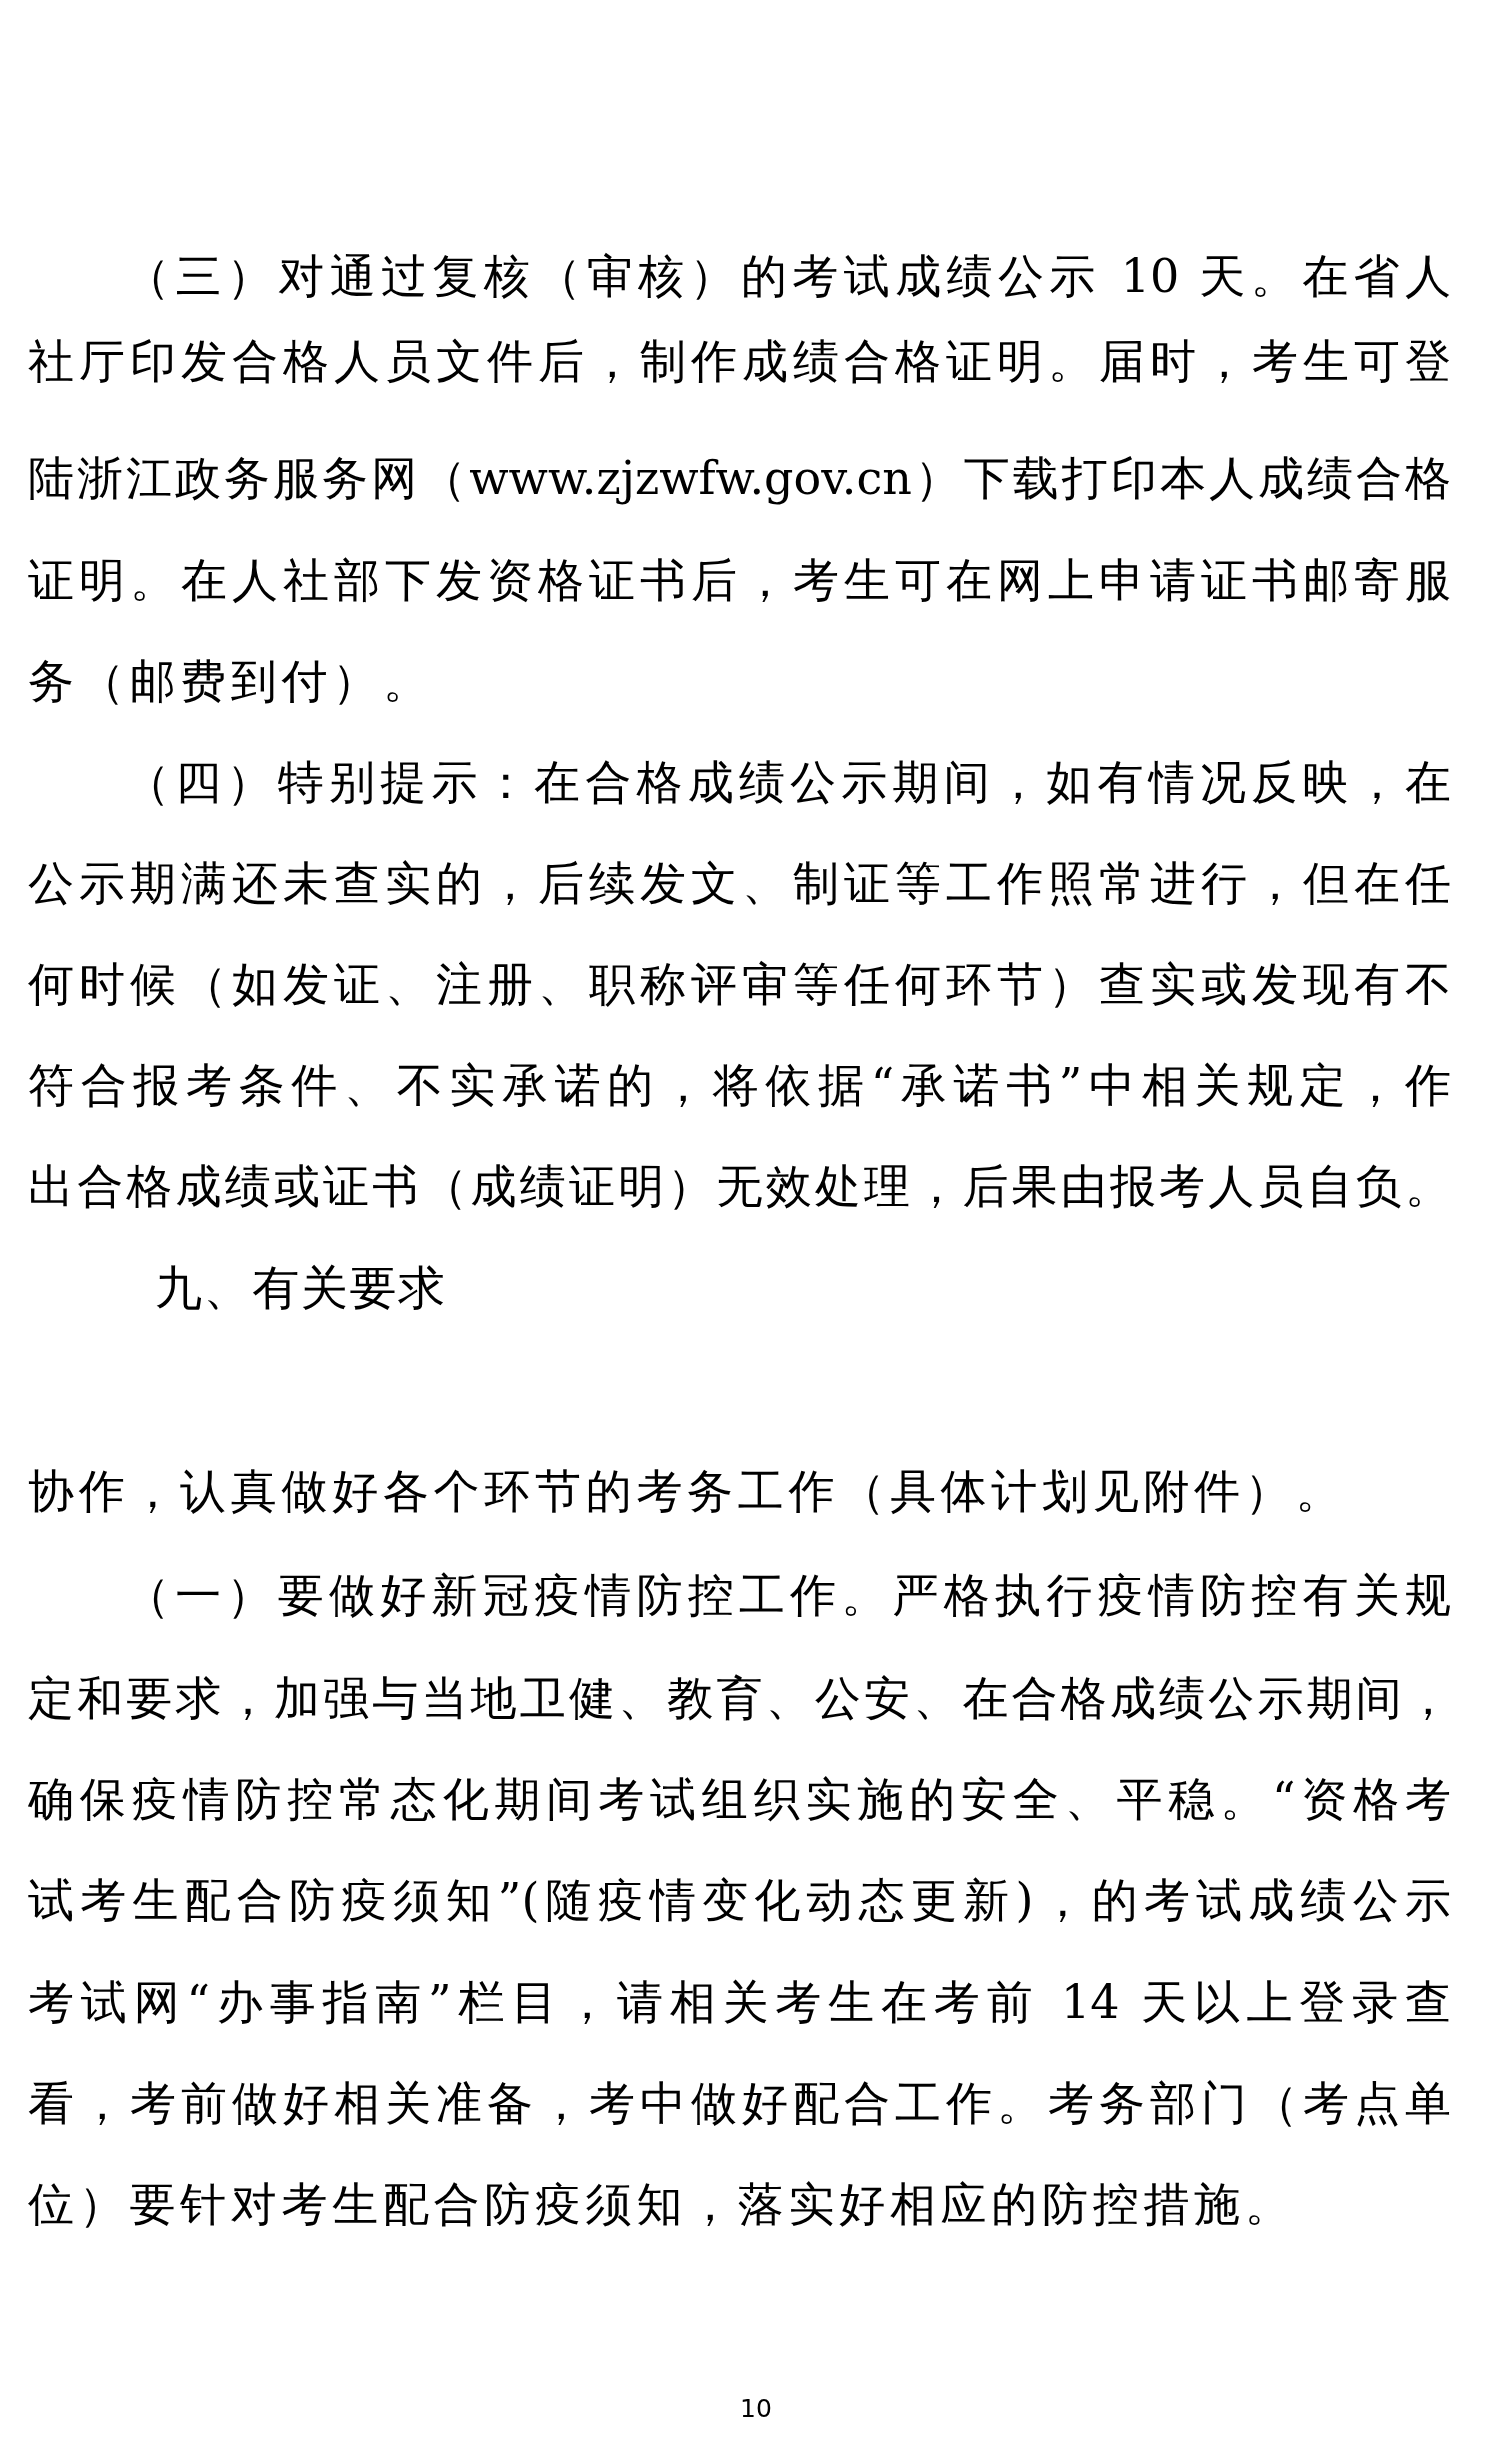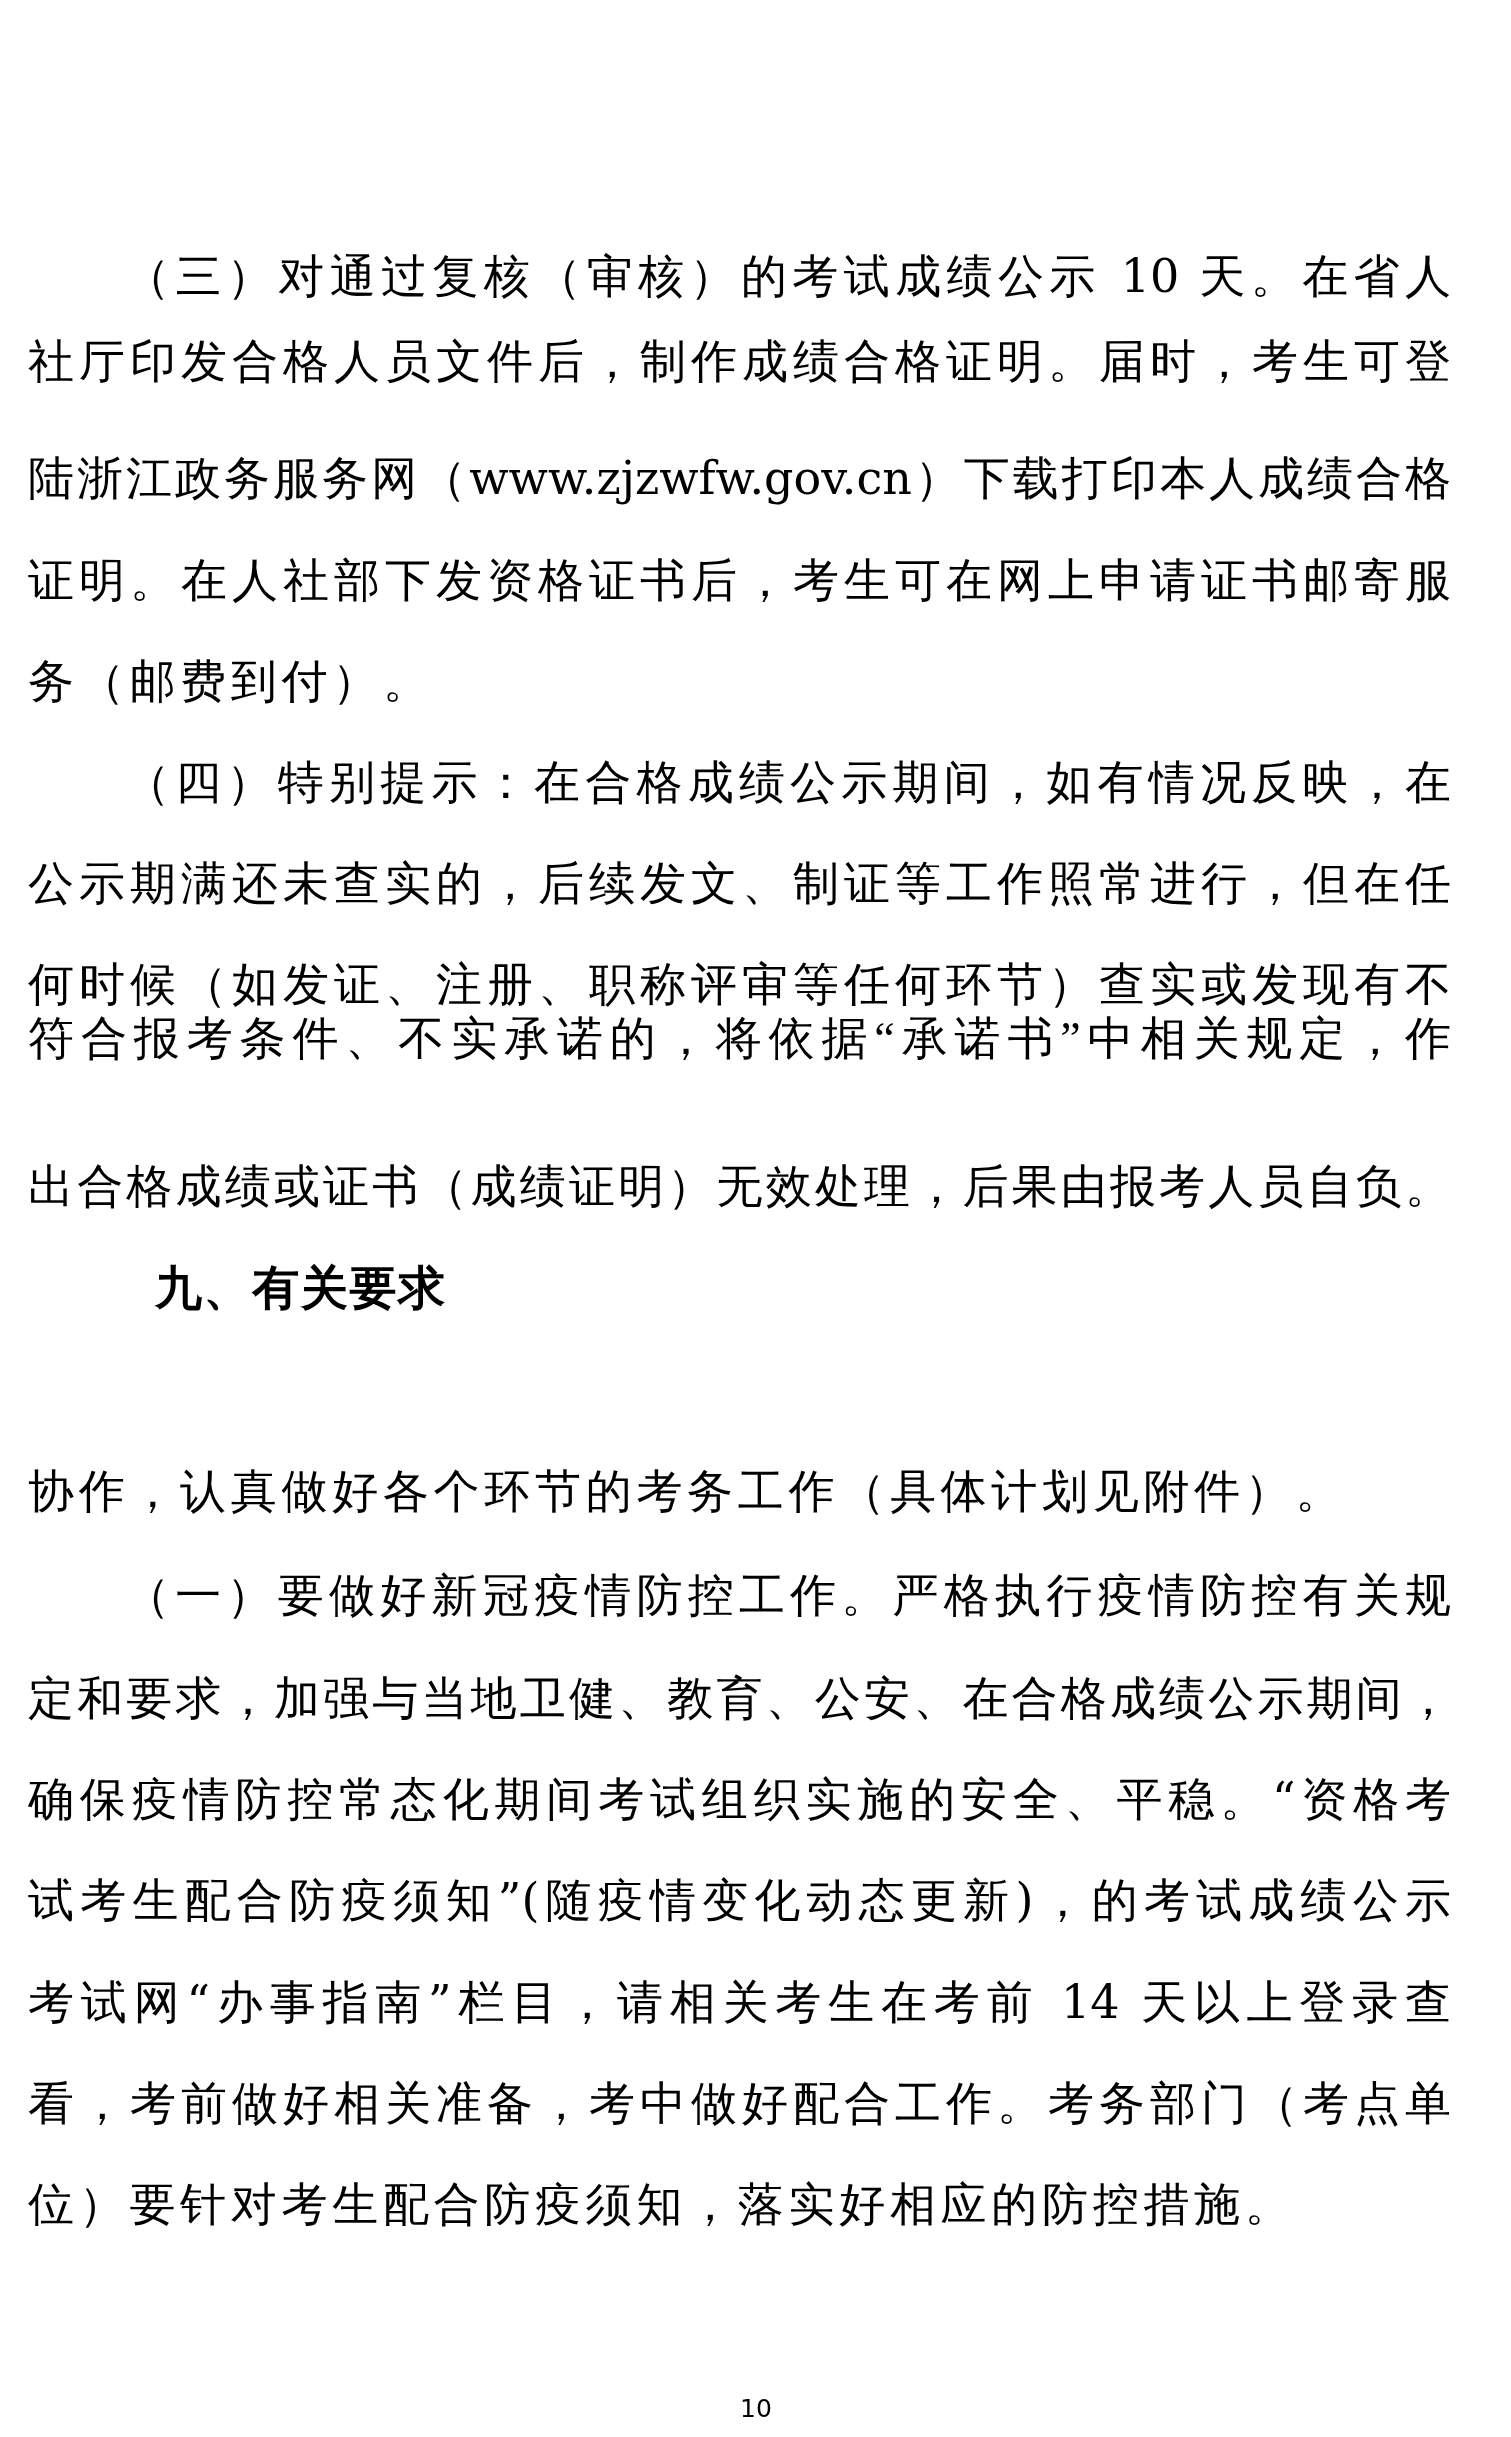--- a/index.html
+++ b/index.html
@@ -44,21 +44,21 @@
       text-align: left;
       text-align-last: left;
       letter-spacing: 4.7px;
     }
     .heading {
       position: absolute;
       left: 155px;
       height: 62px;
       line-height: 62px;
       font-size: 47px;
-      font-weight: bold;
+      font-weight: normal;
       font-family: "DejaVu Sans", "Liberation Sans", sans-serif;
       white-space: nowrap;
       letter-spacing: 1.6px;
     }
     .page-number {
       position: absolute;
       left: 0;
       width: 1512px;
       top: 2389px;
       height: 39px;
@@ -75,21 +75,21 @@
 
   <div class="line indent" style="top:245px;">（三）对通过复核（审核）的考试成绩公示 10 天。在省人</div>
   <div class="line" style="top:330px;">社厅印发合格人员文件后，制作成绩合格证明。届时，考生可登</div>
   <div class="line" style="top:447px;">陆浙江政务服务网（www.zjzwfw.gov.cn）下载打印本人成绩合格</div>
   <div class="line" style="top:549px;">证明。在人社部下发资格证书后，考生可在网上申请证书邮寄服</div>
   <div class="line last" style="top:650px;">务（邮费到付）。</div>
 
   <div class="line indent" style="top:751px;">（四）特别提示：在合格成绩公示期间，如有情况反映，在</div>
   <div class="line" style="top:852px;">公示期满还未查实的，后续发文、制证等工作照常进行，但在任</div>
   <div class="line" style="top:953px;">何时候（如发证、注册、职称评审等任何环节）查实或发现有不</div>
-  <div class="line" style="top:1008px;font-family:Liberation Serif, serif;">符合报考条件、不实承诺的，将依据“承诺书”中相关规定，作</div>
+  <div class="line" style="top:1054px;">符合报考条件、不实承诺的，将依据“承诺书”中相关规定，作</div>
   <div class="line" style="top:1155px;">出合格成绩或证书（成绩证明）无效处理，后果由报考人员自负。</div>
 
   <div class="heading" style="top:1257px;">九、有关要求</div>
 
   <div class="line last" style="top:1460px;">协作，认真做好各个环节的考务工作（具体计划见附件）。</div>
 
   <div class="line indent" style="top:1564px;">（一）要做好新冠疫情防控工作。严格执行疫情防控有关规</div>
   <div class="line" style="top:1667px;">定和要求，加强与当地卫健、教育、公安、在合格成绩公示期间，</div>
   <div class="line" style="top:1768px;">确保疫情防控常态化期间考试组织实施的安全、平稳。“资格考</div>
   <div class="line" style="top:1869px;">试考生配合防疫须知”(随疫情变化动态更新)，的考试成绩公示</div>

